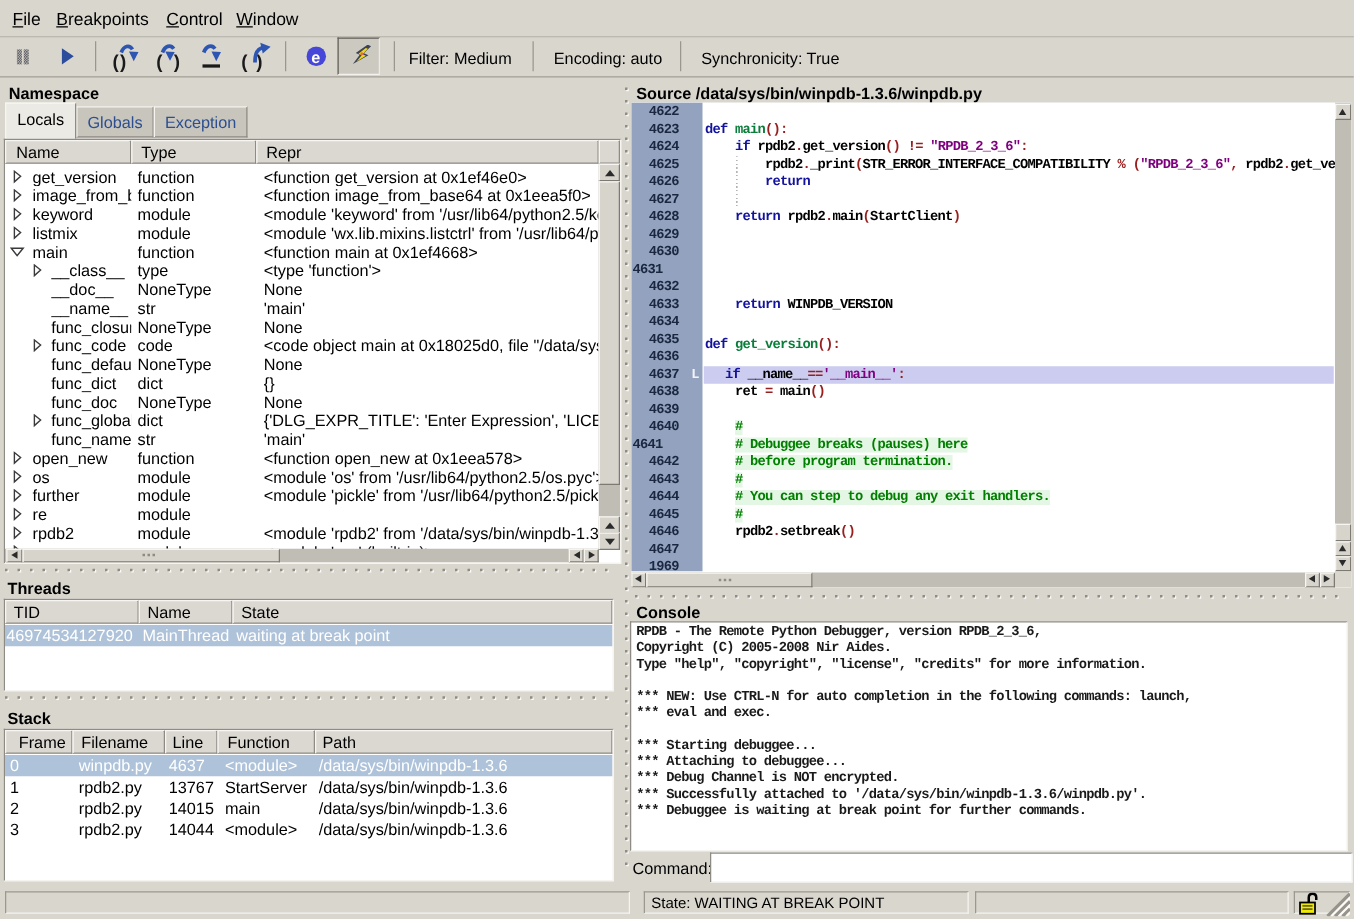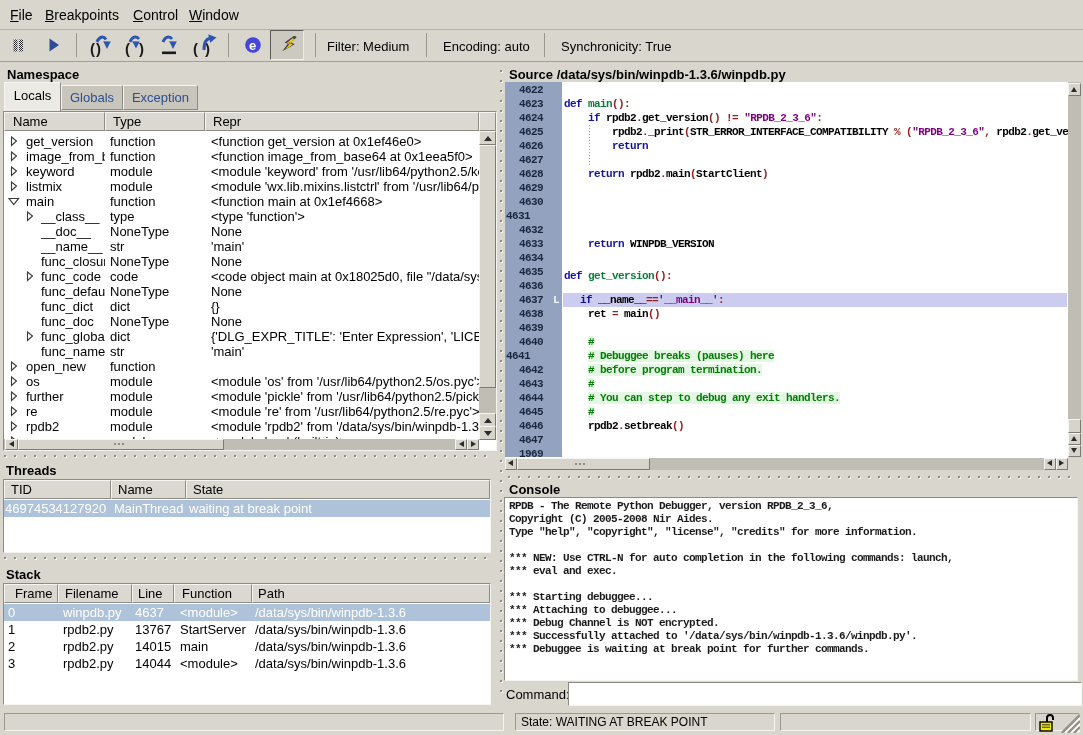--- a/index.html
+++ b/index.html
@@ -210,20 +210,21 @@
           <span class="cell" style="left:37px;width:64px;">func_name</span>
           <span class="cell" style="left:106px;width:95px;">str</span>
           <span class="cell" style="left:207px;width:268px;">'main'</span>
         </div>
 <div class="row" style="top:247px;width:475px;">
           <svg class="abs" style="left:5px;top:2px;" width="10" height="12">
             <path d="M2.5 1 L7.5 5 L2.5 9.5 Z" fill="#fdfdfd" stroke="#3a3a3a" stroke-width="1.1"></path>
           </svg>
           <span class="cell" style="left:22px;width:79px;">open_new</span>
           <span class="cell" style="left:106px;width:95px;">function</span>
+          <span class="cell" style="left:207px;width:268px;">&lt;function open_new at 0x1eea578&gt;</span>
         </div>
 <div class="row" style="top:262px;width:475px;">
           <svg class="abs" style="left:5px;top:2px;" width="10" height="12">
             <path d="M2.5 1 L7.5 5 L2.5 9.5 Z" fill="#fdfdfd" stroke="#3a3a3a" stroke-width="1.1"></path>
           </svg>
           <span class="cell" style="left:22px;width:79px;">os</span>
           <span class="cell" style="left:106px;width:95px;">module</span>
           <span class="cell" style="left:207px;width:268px;">&lt;module 'os' from '/usr/lib64/python2.5/os.pyc'&gt;</span>
         </div>
 <div class="row" style="top:277px;width:475px;">
@@ -233,21 +234,20 @@
           <span class="cell" style="left:22px;width:79px;">further</span>
           <span class="cell" style="left:106px;width:95px;">module</span>
           <span class="cell" style="left:207px;width:268px;">&lt;module 'pickle' from '/usr/lib64/python2.5/pickle.pyc'&gt;</span>
         </div>
 <div class="row" style="top:292px;width:475px;">
           <svg class="abs" style="left:5px;top:2px;" width="10" height="12">
             <path d="M2.5 1 L7.5 5 L2.5 9.5 Z" fill="#fdfdfd" stroke="#3a3a3a" stroke-width="1.1"></path>
           </svg>
           <span class="cell" style="left:22px;width:79px;">re</span>
           <span class="cell" style="left:106px;width:95px;">module</span>
-          <span class="cell" style="left:207px;width:268px;">&lt;module 're' from '/usr/lib64/python2.5/re.pyc'&gt;</span>
         </div>
 <div class="row" style="top:307px;width:475px;">
           <svg class="abs" style="left:5px;top:2px;" width="10" height="12">
             <path d="M2.5 1 L7.5 5 L2.5 9.5 Z" fill="#fdfdfd" stroke="#3a3a3a" stroke-width="1.1"></path>
           </svg>
           <span class="cell" style="left:22px;width:79px;">rpdb2</span>
           <span class="cell" style="left:106px;width:95px;">module</span>
           <span class="cell" style="left:207px;width:268px;">&lt;module 'rpdb2' from '/data/sys/bin/winpdb-1.3.6/rpdb2.pyc'&gt;</span>
         </div>
 <div class="row" style="top:322px;width:475px;">

